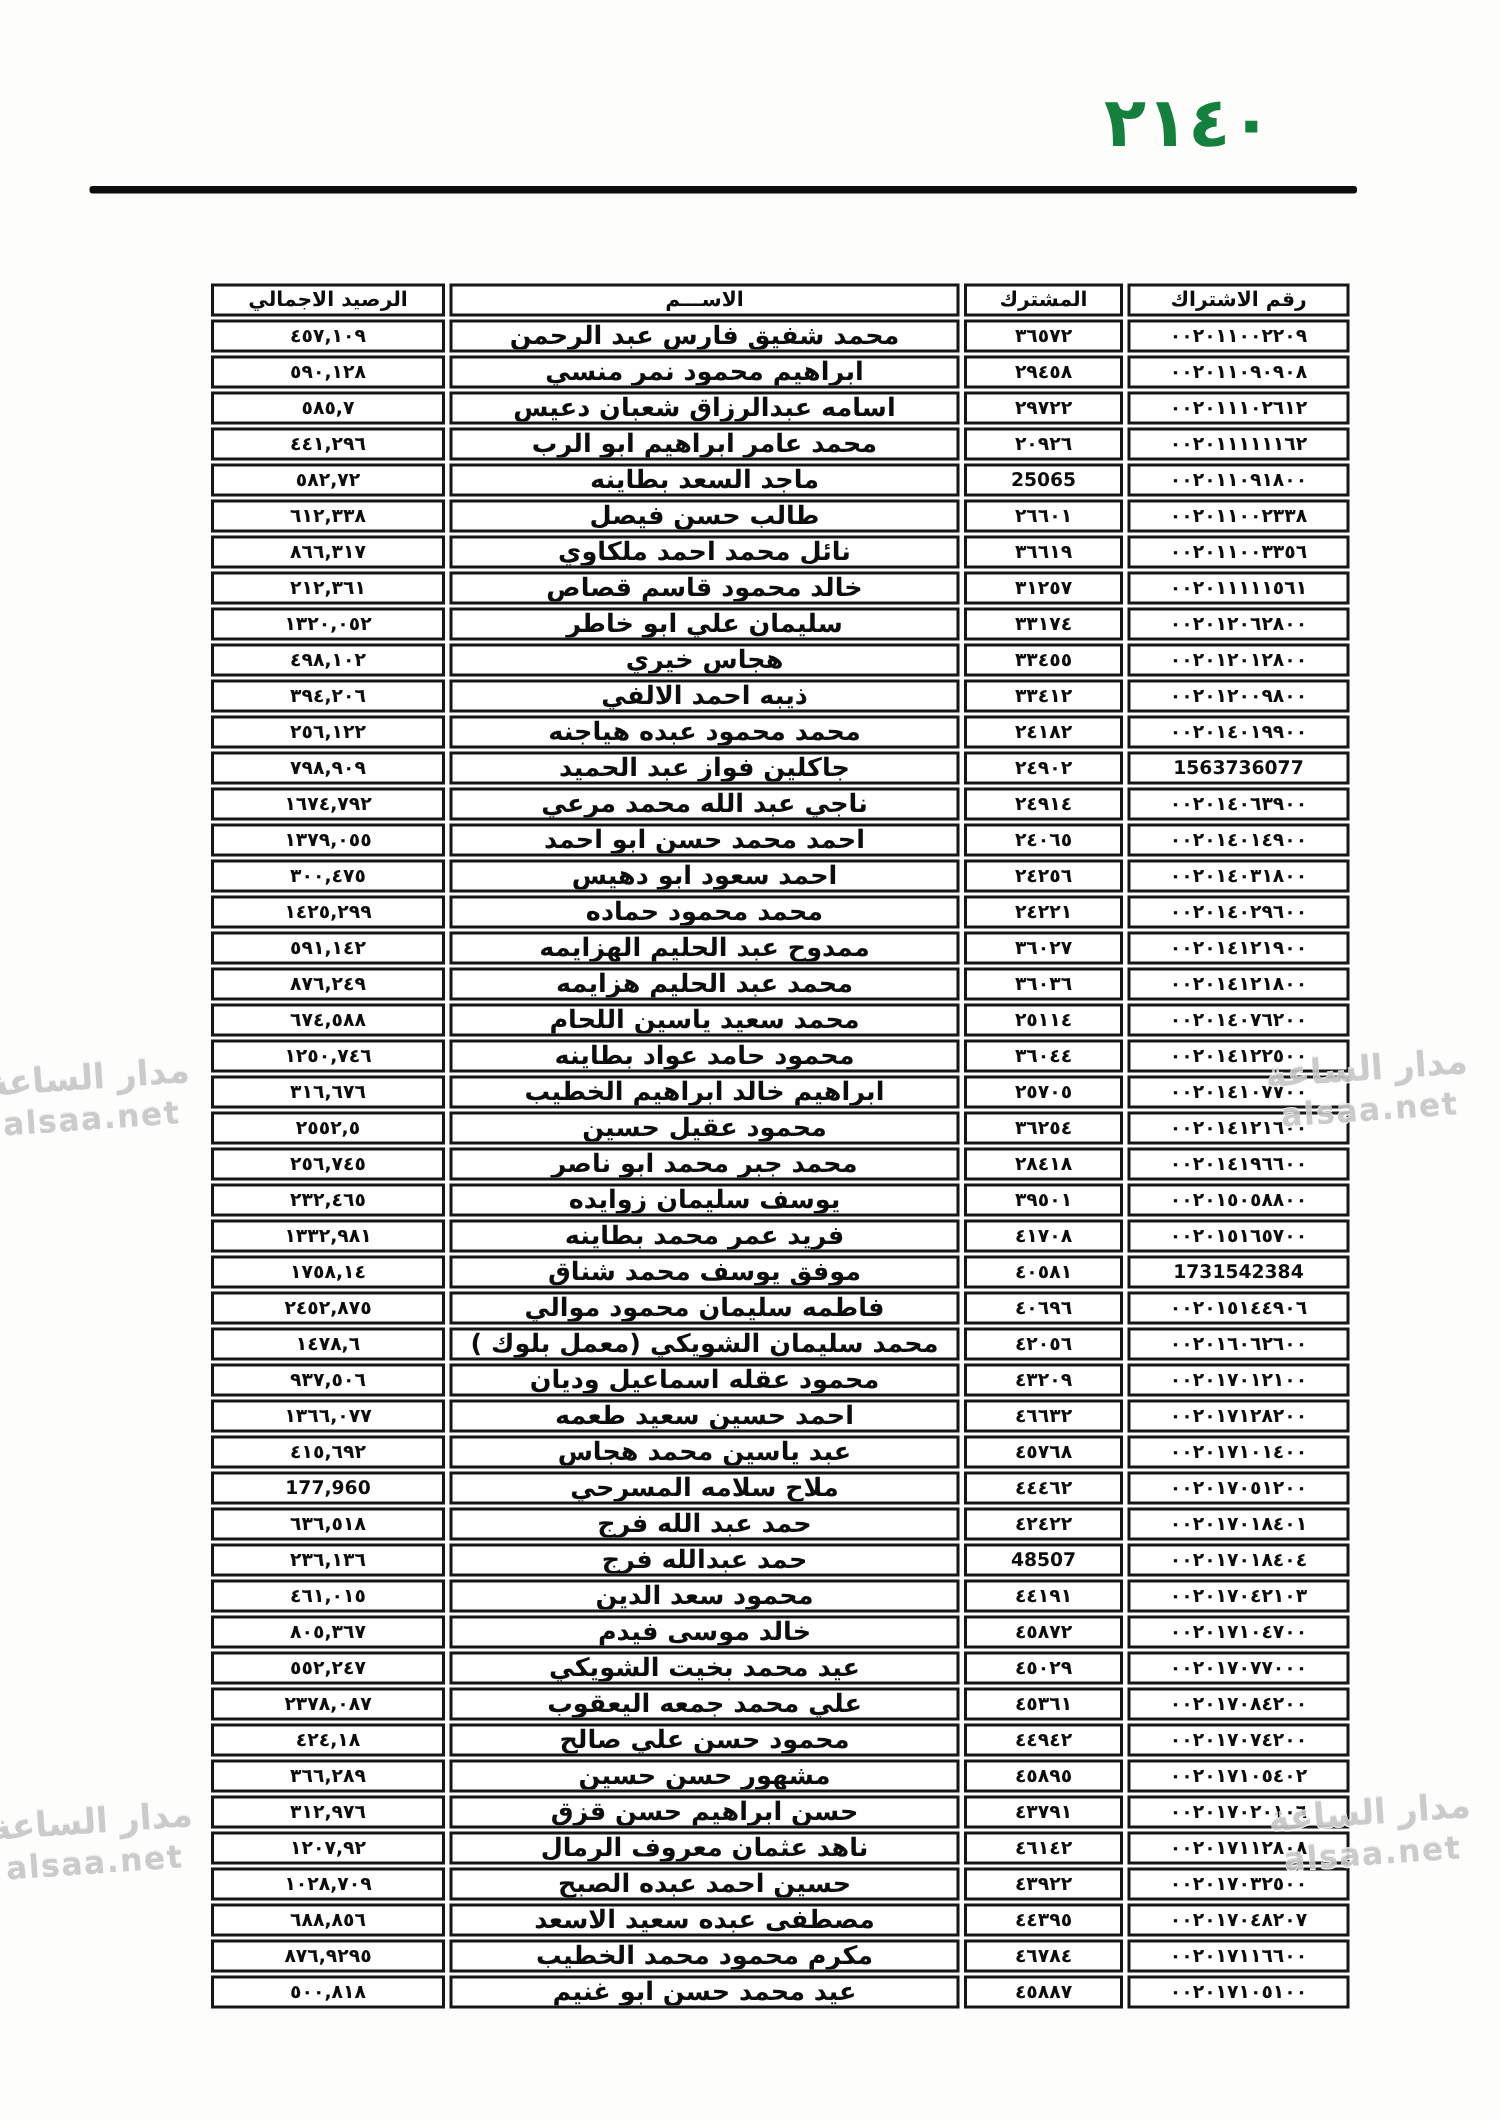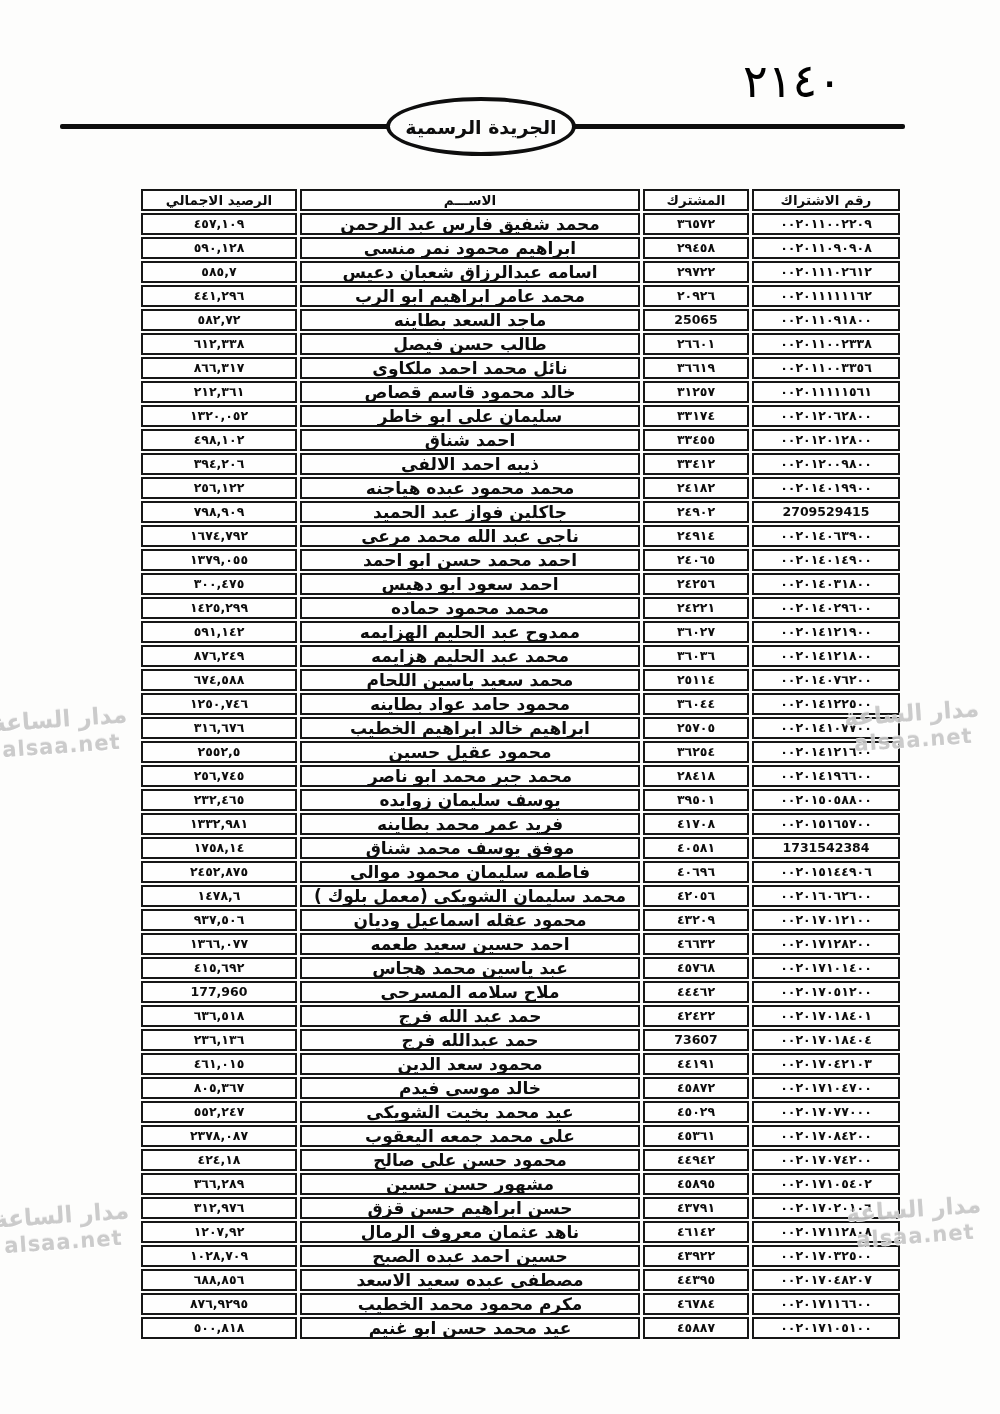--- a/index.html
+++ b/index.html
@@ -9,22 +9,22 @@
     margin:0 auto;
     background:#fdfdfc;
     overflow:hidden;
     font-family:"DejaVu Sans", sans-serif;
     color:#0d0d0d;
     direction:rtl;
   }
   
   .page-number{
     position:absolute;top:58px;left:735px;width:115px;
-    font-size:46px;font-weight:normal;text-align:center;
-    letter-spacing:2px;color:#000000;line-height:1;
+    font-size:46px;font-weight:bold;text-align:center;
+    letter-spacing:2px;color:#15803d;line-height:1;
   }
   .header-rule{
     position:absolute;top:124px;left:60px;width:845px;height:5px;
     background:#0e0e0e;border-radius:2px;z-index:1;
   }
   .gazette-seal{
     position:absolute;top:97px;left:386px;width:190px;height:59px;
     background:#fdfdfc;border:4px solid #0e0e0e;border-radius:50%;
     display:flex;align-items:center;justify-content:center;
     z-index:2;box-sizing:border-box;
@@ -66,23 +66,20 @@
 </style>
 </head>
 <body>
 
 <div class="page">
 
   <div class="page-number">٢١٤٠</div>
 
   <div class="header-rule"></div>
 
-  <div class="gazette-seal">
-    <span>الجريدة الرسمية</span>
-  </div>
 
   <table class="gazette">
     <colgroup>
       <col style="width:148px">
       <col style="width:106px">
       <col style="width:340px">
       <col style="width:156px">
     </colgroup>
     <thead>
       <tr>
@@ -143,37 +140,37 @@
         </tr>
         <tr>
           <td>٠٠٢٠١٢٠٦٢٨٠٠</td>
           <td>٣٣١٧٤</td>
           <td class="name-cell">سليمان علي ابو خاطر</td>
           <td>١٣٢٠,٠٥٢</td>
         </tr>
         <tr>
           <td>٠٠٢٠١٢٠١٢٨٠٠</td>
           <td>٣٣٤٥٥</td>
-          <td class="name-cell">احمد شناق</td>
+          <td class="name-cell">هجاس خيري</td>
           <td>٤٩٨,١٠٢</td>
         </tr>
         <tr>
           <td>٠٠٢٠١٢٠٠٩٨٠٠</td>
           <td>٣٣٤١٢</td>
           <td class="name-cell">ذيبه احمد الالفي</td>
           <td>٣٩٤,٢٠٦</td>
         </tr>
         <tr>
           <td>٠٠٢٠١٤٠١٩٩٠٠</td>
           <td>٢٤١٨٢</td>
           <td class="name-cell">محمد محمود عبده هياجنه</td>
           <td>٢٥٦,١٢٢</td>
         </tr>
         <tr>
-          <td>2709529415</td>
+          <td>1563736077</td>
           <td>٢٤٩٠٢</td>
           <td class="name-cell">جاكلين فواز عبد الحميد</td>
           <td>٧٩٨,٩٠٩</td>
         </tr>
         <tr>
           <td>٠٠٢٠١٤٠٦٣٩٠٠</td>
           <td>٢٤٩١٤</td>
           <td class="name-cell">ناجي عبد الله محمد مرعي</td>
           <td>١٦٧٤,٧٩٢</td>
         </tr>
@@ -292,21 +289,21 @@
           <td>177,960</td>
         </tr>
         <tr>
           <td>٠٠٢٠١٧٠١٨٤٠١</td>
           <td>٤٢٤٢٢</td>
           <td class="name-cell">حمد عبد الله فرج</td>
           <td>٦٣٦,٥١٨</td>
         </tr>
         <tr>
           <td>٠٠٢٠١٧٠١٨٤٠٤</td>
-          <td>73607</td>
+          <td>48507</td>
           <td class="name-cell">حمد عبدالله فرج</td>
           <td>٢٣٦,١٣٦</td>
         </tr>
         <tr>
           <td>٠٠٢٠١٧٠٤٢١٠٣</td>
           <td>٤٤١٩١</td>
           <td class="name-cell">محمود سعد الدين</td>
           <td>٤٦١,٠١٥</td>
         </tr>
         <tr>

